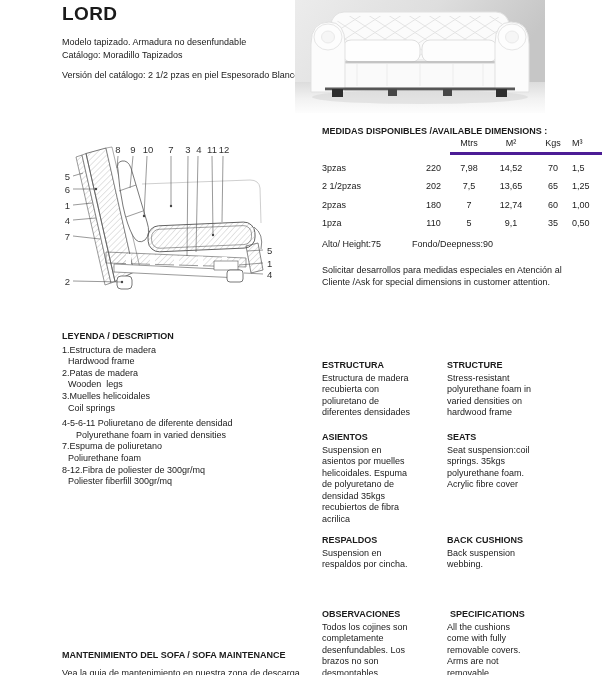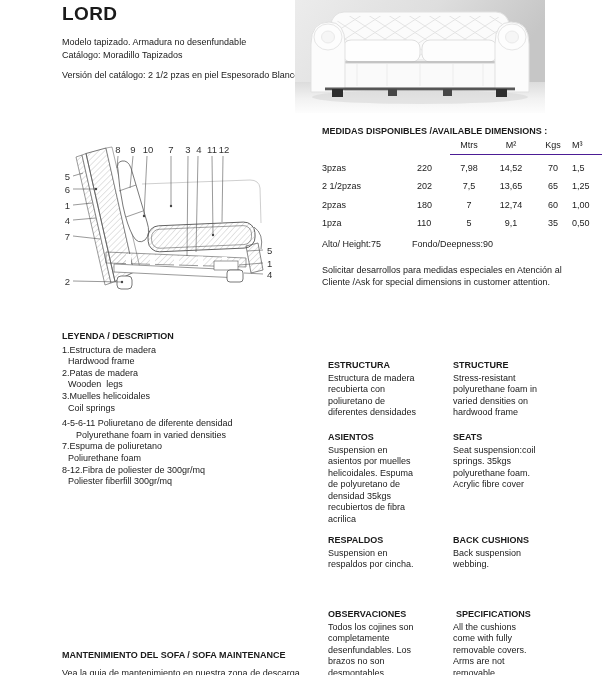--- a/index.html
+++ b/index.html
@@ -21,42 +21,42 @@
   
   .photo{left:295px;top:0;width:250px;height:113px;}
 
   
   .dims{left:322px;top:126px;width:284px;}
   .dims-title{font-weight:bold;margin-bottom:3px;}
   .dim-header,.dim-row{display:flex;align-items:flex-end;}
   .dim-header{height:14px;margin-bottom:1px;}
   .dim-row{height:18.5px;}
   .c-name{width:95px;display:inline-block;}
-  .c-size{width:33px;display:inline-block;text-align:left;}
+  .c-size{width:33px;display:inline-block;text-align:center;}
   .c-num{width:38px;display:inline-block;text-align:center;}
   .c-m2{width:46px;display:inline-block;text-align:center;}
   .c-kgs{width:38px;display:inline-block;text-align:center;}
   .c-m3{width:30px;display:inline-block;text-align:left;}
-  .colh{border-bottom:1px solid #4c1d95;padding-bottom:2px;}
+  .colh{border-bottom:3px solid #4c1d95;padding-bottom:2px;}
   .hd-height{left:322px;top:239px;}
   .hd-depth{left:412px;top:239px;}
   .dim-note{left:322px;top:264px;width:276px;line-height:12px;}
 
   
   .diagram{left:30px;top:130px;width:260px;height:190px;}
 
   
   .legend{left:62px;top:331px;width:252px;line-height:11.6px;}
   .legend-title{font-weight:bold;margin-bottom:2px;}
   .legend-en{padding-left:6px;}
   .legend-en.deep{padding-left:14px;}
   .gap-top{margin-top:4px;}
 
   
-  .spec{position:absolute;line-height:11.5px;margin-left:6px;}
+  .spec{position:absolute;line-height:11.5px;}
   .col-es{left:322px;width:114px;}
   .col-en{left:447px;width:120px;}
   .spec-title{font-weight:bold;margin-bottom:1px;}
 
   
   .maint-title{left:62px;top:650px;font-weight:bold;}
   .maint-body{left:62px;top:668px;width:300px;}
 
   svg text{font-family:"Liberation Sans","DejaVu Sans",sans-serif;}
 </style>

